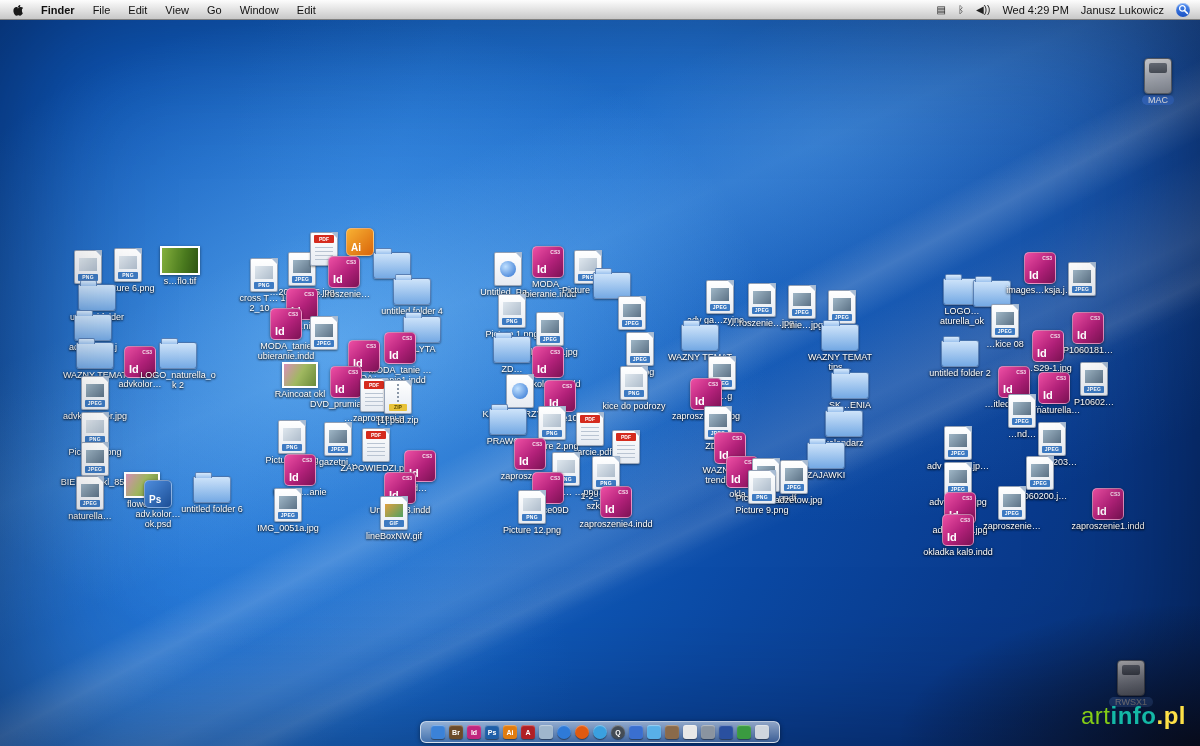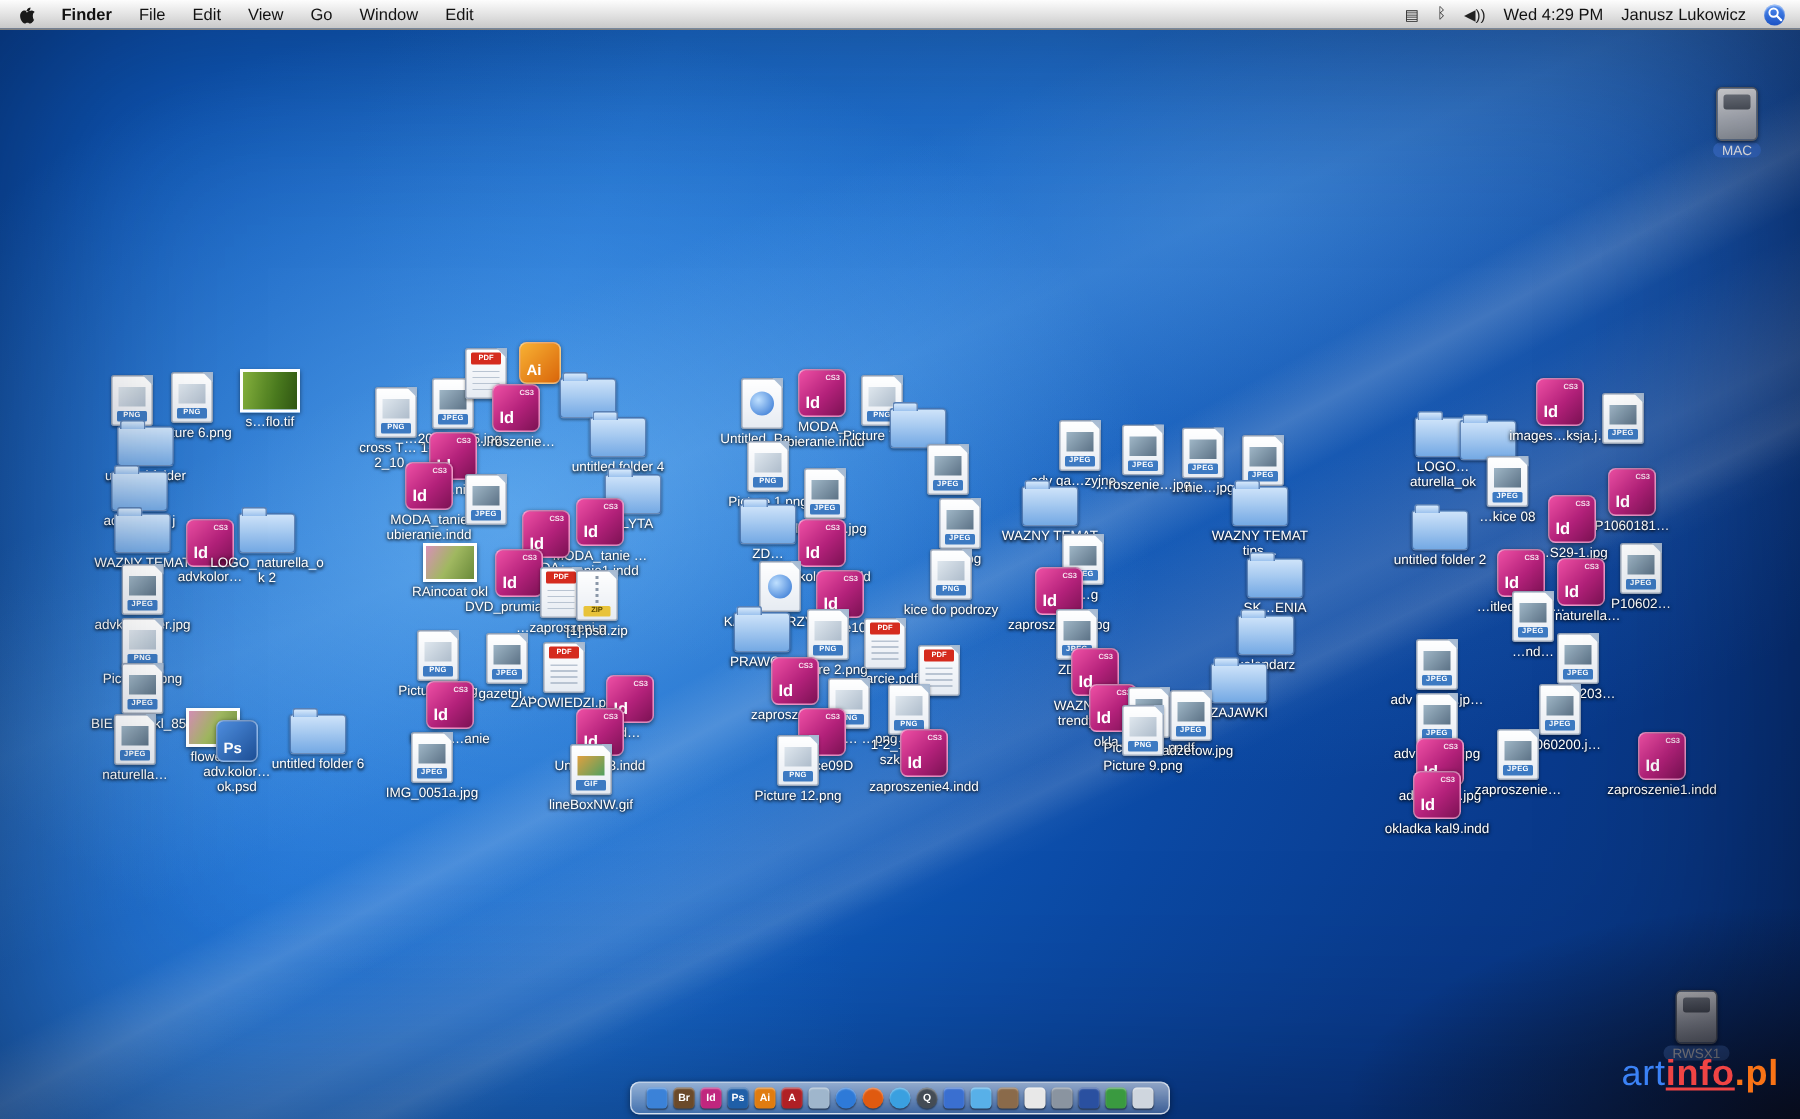--- a/index.html
+++ b/index.html
@@ -113,23 +113,23 @@
     background:linear-gradient(rgba(255,255,255,.55),rgba(255,255,255,.22));
     border:1px solid rgba(255,255,255,.65);border-radius:6px;
     box-shadow:0 1px 5px rgba(0,0,0,.45);
   }
   .ditem{width:14px;height:14px;border-radius:3px;box-shadow:0 1px 1px rgba(0,0,0,.45),inset 0 1px 1px rgba(255,255,255,.4);
     display:flex;align-items:center;justify-content:center;font-weight:bold;font-size:7px;color:#fff;}
   .ditem.circle{border-radius:50%;}
 
   
   .wm{position:absolute;right:14px;bottom:16px;z-index:6;font-size:24px;letter-spacing:.5px;}
-  .wm .a{color:#3b82f6;}
-  .wm .b{color:#ef4444;font-weight:bold;text-decoration:underline;}
-  .wm .c{color:#f97316;font-weight:bold;}
+  .wm .a{color:#84cc16;}
+  .wm .b{color:#14b8a6;font-weight:bold;}
+  .wm .c{color:#fde047;font-weight:bold;}
 </style>
 </head>
 <body>
 
 <div class="desktop">
   <div class="streak st3"></div>
   <div class="streak st2"></div>
   <div class="streak st1"></div>
   <div class="streak st4"></div>
 

